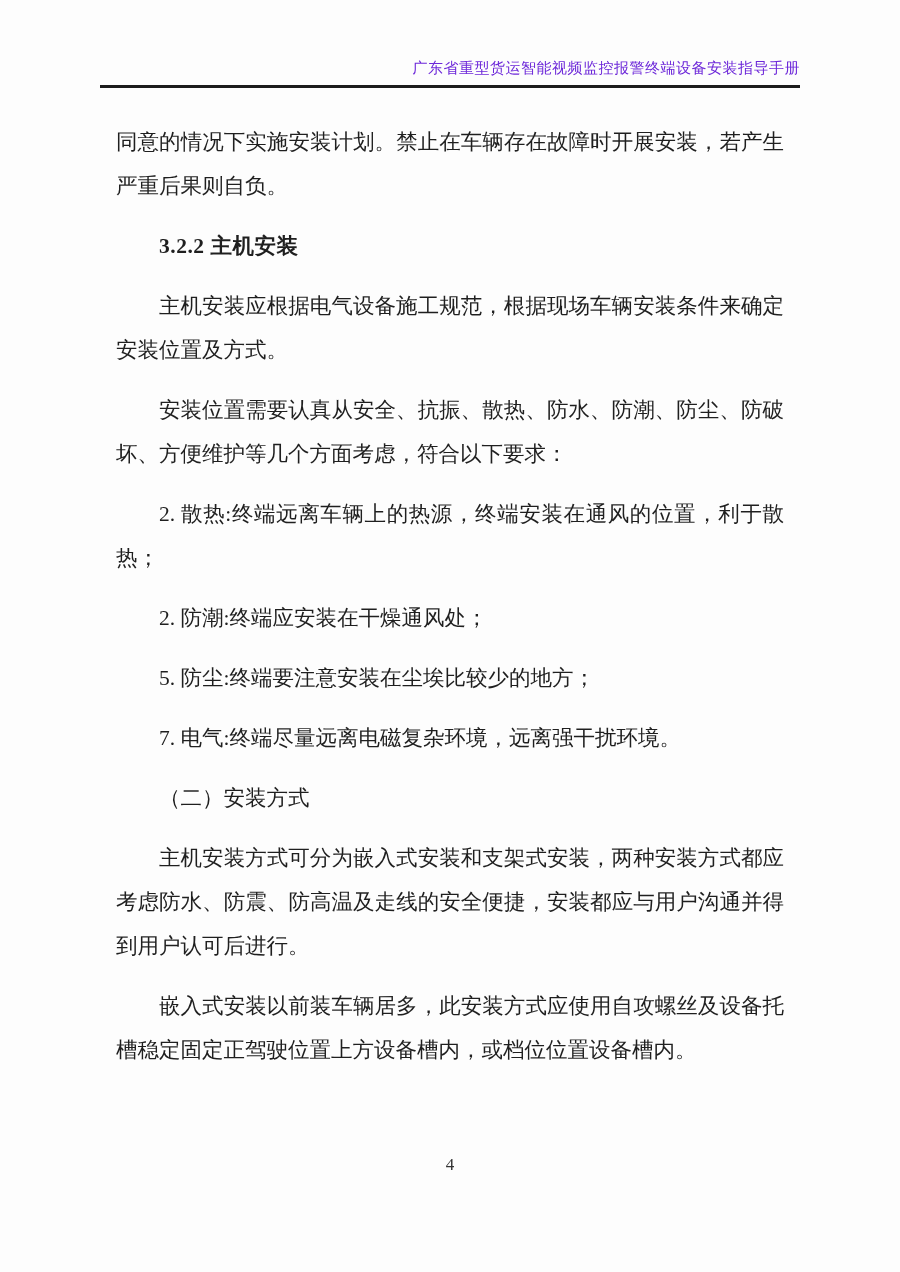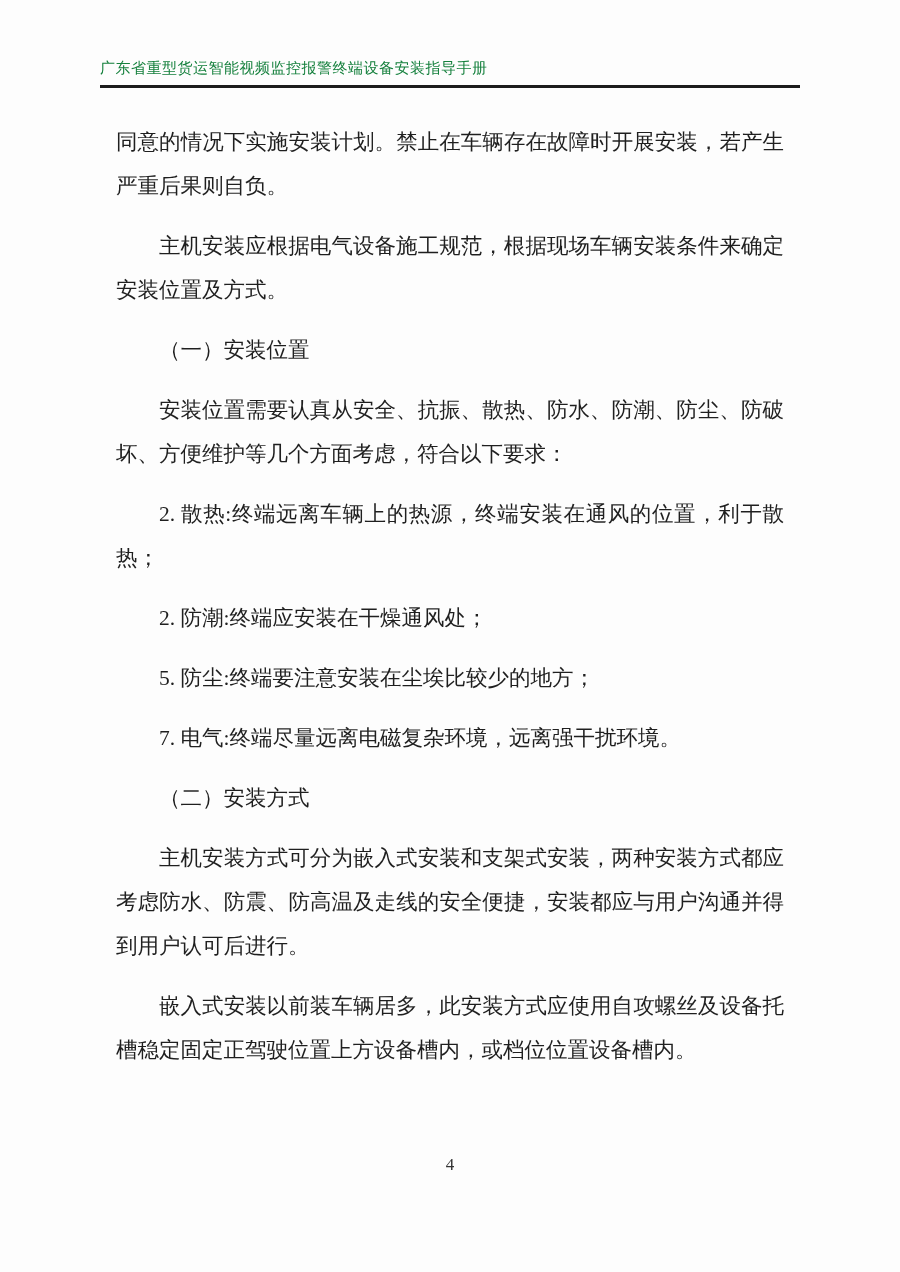--- a/index.html
+++ b/index.html
@@ -16,24 +16,24 @@
     font-family: "Liberation Serif", "DejaVu Serif", serif;
     color: #222222;
   }
   .doc-header {
     position: absolute;
     top: 58px;
     left: 100px;
     width: 700px;
   }
   .header-text {
-    text-align: left;
+    text-align: right;
     font-size: 15px;
     line-height: 20px;
-    color: #15803d;
+    color: #6d28d9;
     letter-spacing: 0.5px;
   }
   .header-rule {
     margin-top: 7px;
     height: 0;
     border-top: 3px solid #1c1c1c;
   }
   .doc-content {
     position: absolute;
     top: 104px;
@@ -73,22 +73,22 @@
 
 <div class="page">
 
   <header class="doc-header">
     <div class="header-text">广东省重型货运智能视频监控报警终端设备安装指导手册</div>
     <div class="header-rule"></div>
   </header>
 
   <main class="doc-content">
       <p class="para continuation">同意的情况下实施安装计划。禁止在车辆存在故障时开展安装，若产生严重后果则自负。</p>
+      <p class="para heading">3.2.2 主机安装</p>
       <p class="para body">主机安装应根据电气设备施工规范，根据现场车辆安装条件来确定安装位置及方式。</p>
-      <p class="para body">（一）安装位置</p>
       <p class="para body">安装位置需要认真从安全、抗振、散热、防水、防潮、防尘、防破坏、方便维护等几个方面考虑，符合以下要求：</p>
       <p class="para body">2. 散热:终端远离车辆上的热源，终端安装在通风的位置，利于散热；</p>
       <p class="para body">2. 防潮:终端应安装在干燥通风处；</p>
       <p class="para body">5. 防尘:终端要注意安装在尘埃比较少的地方；</p>
       <p class="para body">7. 电气:终端尽量远离电磁复杂环境，远离强干扰环境。</p>
       <p class="para body">（二）安装方式</p>
       <p class="para body">主机安装方式可分为嵌入式安装和支架式安装，两种安装方式都应考虑防水、防震、防高温及走线的安全便捷，安装都应与用户沟通并得到用户认可后进行。</p>
       <p class="para body">嵌入式安装以前装车辆居多，此安装方式应使用自攻螺丝及设备托槽稳定固定正驾驶位置上方设备槽内，或档位位置设备槽内。</p>
     </main>
 

